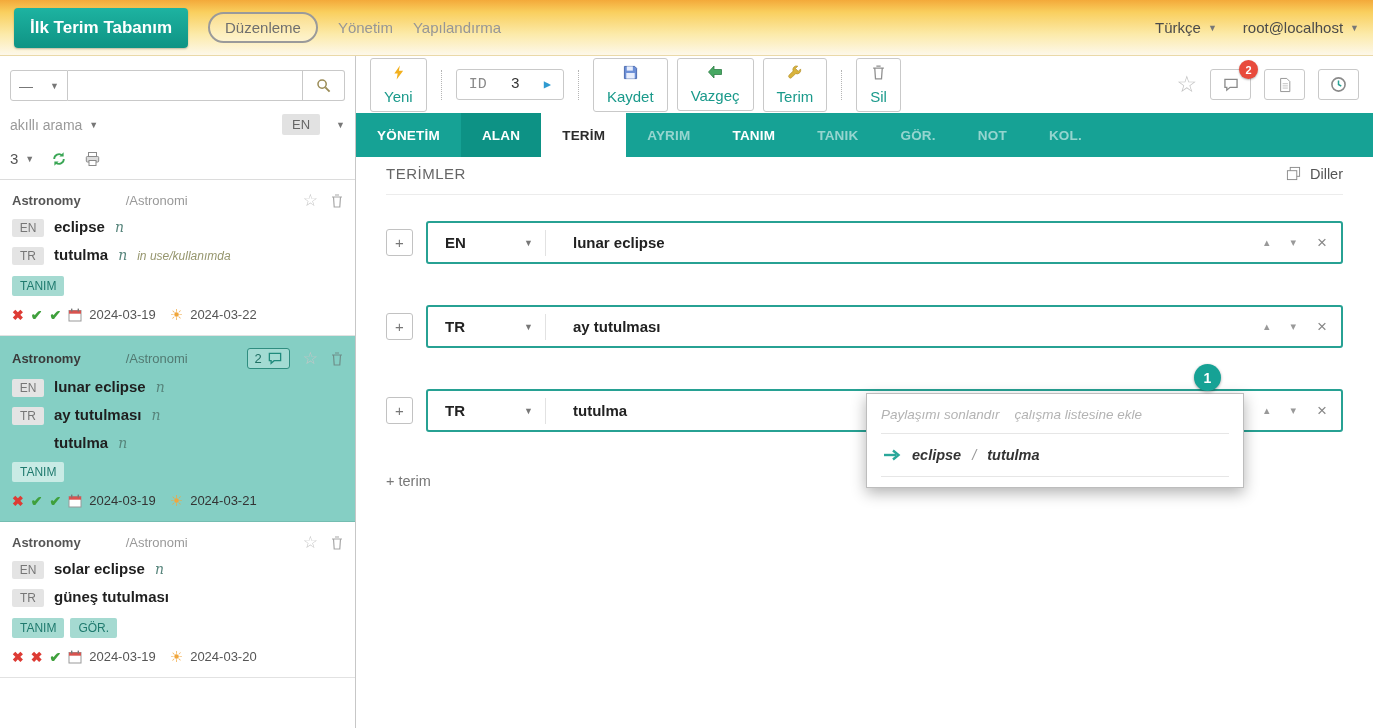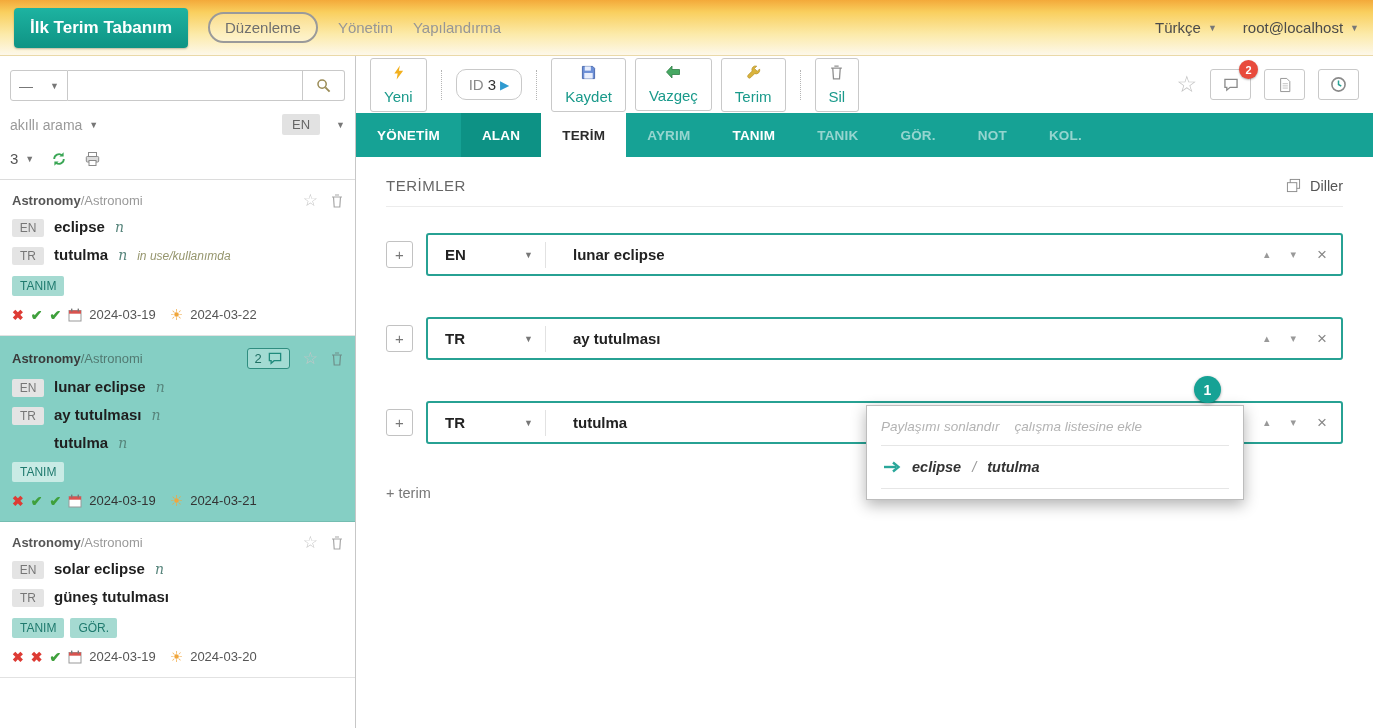--- a/index.html
+++ b/index.html
@@ -43,21 +43,21 @@
   .smart-right { margin-left:auto; display:flex; align-items:center; gap:16px; }
   .en-badge { background:#e2e2e2; color:#666; padding:3px 10px; border-radius:2px; font-size:13px; cursor:pointer; }
   .count-row { display:flex; align-items:center; gap:17px; margin:15px 10px 12px; color:#555; font-size:15px; }
   .count-group { display:flex; align-items:center; gap:7px; cursor:pointer; }
   .sb-divider { border:none; border-top:1px solid #dcdcdc; margin:0; }
   
   .entry { padding:12px 12px 13px; border-bottom:1px solid #e2e2e2; }
   .entry.selected { background:#85cfc4; border-bottom-color:#74bdb1; }
   .entry-head { display:flex; align-items:center; font-size:13px; }
   .domain-main { font-weight:bold; color:#555; }
-  .domain-alt { color:#999; font-weight:normal; }
+  .domain-alt { color:#999; font-weight:normal;margin-left:45px; }
   .selected .domain-main { color:#3a3a3a; }
   .selected .domain-alt { color:#527a72; }
   .head-icons { margin-left:auto; display:flex; align-items:center; gap:13px; }
   .star-ic { color:#c6c6c6; font-size:17px; line-height:1; cursor:pointer; }
   .comment-chip { display:flex; align-items:center; gap:6px; border:1px solid #2f8d80; border-radius:3px; padding:2px 7px; color:#1f6f64; font-size:13px; background:rgba(255,255,255,.25); cursor:pointer; }
   .term-line { display:flex; align-items:baseline; gap:10px; margin-top:9px; }
   .lang-badge { background:#e4e4e4; color:#777; font-size:12px; padding:2px 7px; border-radius:2px; min-width:32px; text-align:center; }
   .lang-spacer { visibility:hidden; }
   .term-text { font-weight:bold; color:#1f1f1f; font-size:15px; }
   .pos { font-style:italic; font-family:"DejaVu Serif", serif; color:#57857c; font-size:14px; }
@@ -69,36 +69,36 @@
   .selected .status-row { color:#333; }
   .ic-cross { color:#dd3b34; font-size:14px; font-weight:bold; line-height:1; }
   .ic-check { color:#3fa03c; font-size:14px; font-weight:bold; line-height:1; }
   .sun-ic { color:#f0a63c; font-size:15px; line-height:1; }
   .date { margin-right:7px; }
   
   .main { flex:1; min-width:0; display:flex; flex-direction:column; background:#fff; }
   .toolbar { height:57px; display:flex; align-items:center; padding:0 14px; gap:9px; }
   .tbtn { display:inline-flex; align-items:center; gap:8px; border:1px solid #c9c9c9; background:#fff; border-radius:3px; padding:6px 13px; font-size:15px; color:#1a9a8b; font-family:inherit; cursor:pointer;flex-direction:column; }
   .sep { border-left:1px dotted #b5b5b5; height:30px; margin:0 5px; }
-  .id-group { display:flex; align-items:center; border:1px solid #c9c9c9; border-radius:10px; padding:6px 12px; gap:4px; font-size:15px; background:#fff; cursor:pointer; }
+  .id-group { display:flex; align-items:center; border:1px solid #c9c9c9; border-radius:3px; padding:6px 12px; gap:24px; font-size:15px; background:#fff; cursor:pointer;font-family:Liberation Mono, monospace; }
   .id-label { color:#8a8a8a; }
   .id-value { color:#333; }
   .id-next { color:#2f9ad0; font-size:12px; cursor:pointer; }
   .toolbar-right { margin-left:auto; display:flex; align-items:center; gap:13px; }
   .fav-star { font-size:23px; color:#c2c2c2; line-height:1; cursor:pointer; }
   .icon-btn { position:relative; width:41px; height:31px; border:1px solid #c9c9c9; border-radius:3px; background:#fff; display:flex; align-items:center; justify-content:center; cursor:pointer; }
   .badge-red { position:absolute; top:-10px; right:-8px; background:#e84b3c; color:#fff; width:19px; height:19px; border-radius:50%; font-size:11px; font-weight:bold; display:flex; align-items:center; justify-content:center; box-shadow:0 1px 2px rgba(0,0,0,.3); }
   
   .tabs { background:#16a295; display:flex; height:44px; }
   .tab { display:flex; align-items:center; padding:12px 21px; color:#fff; font-weight:bold; font-size:13.5px; cursor:pointer; letter-spacing:.2px; }
   .tab.dark { background:#0d9285; }
   .tab.active { background:#fff; color:#2b2b2b; }
   .tab.empty { color:rgba(255,255,255,.55); }
   
-  .content { flex:1; padding:20px 30px; position:relative; }
+  .content { flex:1; padding:8px 30px; position:relative; }
   .content-head { display:flex; align-items:center; justify-content:space-between; color:#666; padding-bottom:12px; border-bottom:1px solid #ececec; }
   .content-title { font-size:15px; letter-spacing:.5px; }
   .diller { display:flex; align-items:center; gap:9px; color:#555; font-size:14.5px; cursor:pointer; }
   .rows { position:relative; margin-top:26px; }
   .trow { display:flex; align-items:center; margin-bottom:41px; gap:13px; }
   .plus-btn { width:27px; height:27px; border:1px solid #c2c2c2; border-radius:3px; background:#fff; color:#777; font-size:15px; display:flex; align-items:center; justify-content:center; cursor:pointer; }
   .tbox { flex:1; border:2px solid #27a193; border-radius:3px; height:43px; display:flex; align-items:center; background:#fff; }
   .tbox-select { width:118px; display:flex; align-items:center; justify-content:space-between; padding:0 12px 0 17px; height:26px; border-right:1px solid #e2e2e2; cursor:pointer; }
   .tbox-lang { font-weight:bold; font-size:15px; color:#222; }
   .tbox-term { font-weight:bold; font-size:15px; color:#222; margin-left:27px; flex:1; }

